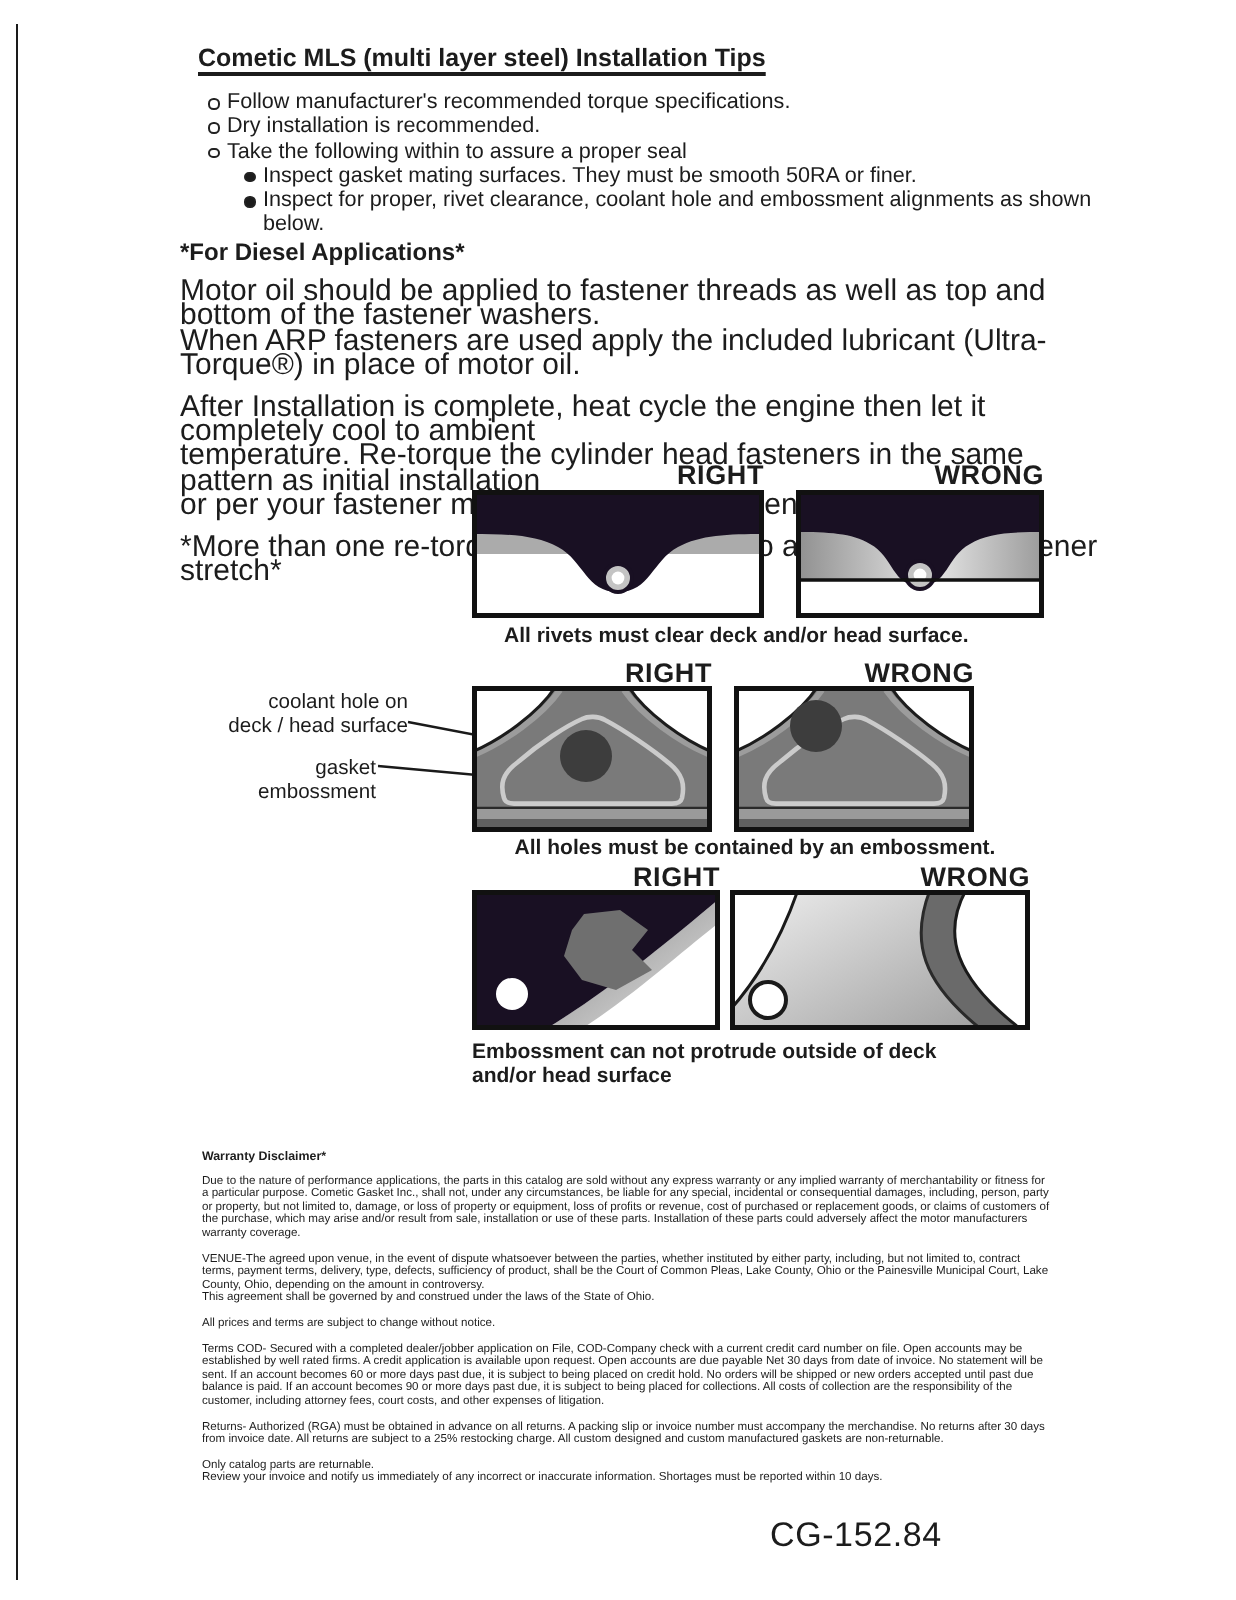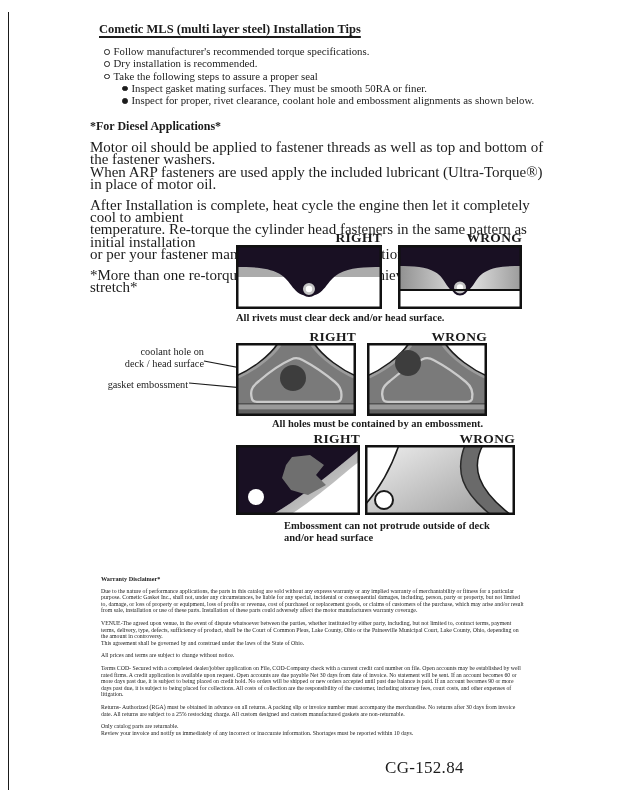--- a/index.html
+++ b/index.html
@@ -1,18 +1,18 @@
 <!DOCTYPE html>
 <html><head>
 <meta charset="utf-8">
 <style>
   html,body{margin:0;padding:0;background:#fff;}
   #page{
     position:relative;width:618px;height:800px;background:#ffffff;overflow:hidden;
-    font-family:Liberation Serif, serif;color:#1c1c1c;
+    font-family:Liberation Sans, sans-serif;color:#1c1c1c;
   }
   .abs{position:absolute;}
   .pre{white-space:pre-line;}
   
   #left-rule{left:8px;top:12px;width:1px;height:778px;background:#1a1a1a;}
   
   #doc-title{left:99px;top:22px;font-size:12.5px;font-weight:700;
     text-decoration:underline;text-underline-offset:3px;text-decoration-thickness:1.5px;}
   
   #tips{left:104px;top:45px;width:460px;font-size:10.8px;line-height:12.3px;}
@@ -49,21 +49,21 @@
     <div class="brow">
         <span class="mk"></span>
         <span>Follow manufacturer's recommended torque specifications.</span>
       </div>
     <div class="brow">
         <span class="mk"></span>
         <span>Dry installation is recommended.</span>
       </div>
     <div class="brow">
         <span class="mk"></span>
-        <span>Take the following steps to assure a proper seal</span>
+        <span>Take the following within to assure a proper seal</span>
       </div>
     <div class="brow sub">
         <span class="mk"></span>
         <span>Inspect gasket mating surfaces.  They must be smooth 50RA or finer.</span>
       </div>
     <div class="brow sub">
         <span class="mk"></span>
         <span>Inspect for proper, rivet clearance, coolant hole and embossment alignments as shown below.</span>
       </div>
   </div>
@@ -102,21 +102,21 @@
     <rect x="0" y="0" width="124" height="64" fill="#ffffff"></rect>
     <rect x="0" y="21" width="124" height="24" fill="url(#g1)"></rect>
     <rect x="0" y="45" width="124" height="19" fill="#ffffff"></rect>
     <path d="M0,0 H124 V21 C108,21 96,21.5 87,27 C75,33.5 76,48 62,48 C48,48 49,33.5 37,27 C28,21.5 16,21 0,21 Z" fill="#191023"></path>
     <circle cx="62" cy="42.5" r="7" fill="#c4c4c4" stroke="#191023" stroke-width="2"></circle>
     <circle cx="62" cy="42.5" r="3.2" fill="#ffffff"></circle>
     <line x1="0" y1="45" x2="124" y2="45" stroke="#111" stroke-width="1.8"></line>
     <rect x="1.25" y="1.25" width="121.5" height="61.5" fill="none" stroke="#111" stroke-width="2.5"></rect>
   </svg>
 
-  <div class="abs dcap" style="left:236px;top:312px;">All rivets must clear deck and/or head surface.</div>
+  <div class="abs dcap" style="left:252px;top:312px;">All rivets must clear deck and/or head surface.</div>
 
   <div class="abs dlabel" style="left:236px;top:329px;width:120px;">RIGHT</div>
   <div class="abs dlabel" style="left:367px;top:329px;width:120px;">WRONG</div>
 
   <div class="abs sidelabel" style="left:100px;top:379px;width:88px;">gasket embossment</div>
   <div class="abs sidelabel pre" style="left:100px;top:346px;width:104px;">coolant hole on
 deck / head surface</div>
 
   <svg class="abs" style="left:186px;top:350px;" width="120" height="50" viewBox="0 0 120 50">
     <line x1="18" y1="11" x2="107" y2="28" stroke="#1a1a1a" stroke-width="1.2"></line>
@@ -181,21 +181,21 @@
     <rect x="0" y="0" width="150" height="70" fill="#ffffff"></rect>
     <path d="M34,0 H100 C90,26 96,46 126,70 L0,70 L0,60 C16,42 27,20 34,0 Z" fill="url(#g3b)"></path>
     <path d="M34,0 C27,20 16,42 0,60" fill="none" stroke="#1a1a1a" stroke-width="1.5"></path>
     <path d="M100,0 C90,26 96,46 126,70 L146,70 C112,44 106,22 118,0 Z" fill="#6a6a6a"></path>
     <path d="M100,0 C90,26 96,46 126,70" fill="none" stroke="#2a2a2a" stroke-width="1.5"></path>
     <path d="M118,0 C106,22 112,44 146,70" fill="none" stroke="#1a1a1a" stroke-width="1.5"></path>
     <circle cx="19" cy="55" r="9" fill="#ffffff" stroke="#1a1a1a" stroke-width="2"></circle>
     <rect x="1.25" y="1.25" width="147.5" height="67.5" fill="none" stroke="#111" stroke-width="2.5"></rect>
   </svg>
 
-  <div class="abs dcap pre" style="left:236px;top:520px;width:270px;margin-left:48px;">Embossment can not protrude outside of deck
+  <div class="abs dcap pre" style="left:236px;top:520px;width:270px;">Embossment can not protrude outside of deck
 and/or head surface</div>
 
   <div id="legal" class="abs">
     <h3>Warranty Disclaimer*</h3>
     <p class="pre">Due to the nature of performance applications, the parts in this catalog are sold without any express warranty or any implied warranty of merchantability or fitness for a particular purpose.  Cometic Gasket Inc., shall not, under any circumstances, be liable for any special, incidental or consequential damages, including, person, party or property, but not limited to, damage, or loss of property or equipment, loss of profits or revenue, cost of purchased or replacement goods, or claims of customers of the purchase, which may arise and/or result from sale, installation or use of these parts.  Installation of these parts could adversely affect the motor manufacturers warranty coverage.</p>
     <p class="pre">VENUE-The agreed upon venue, in the event of dispute whatsoever between the parties, whether instituted by either party, including, but not limited to, contract terms, payment terms, delivery, type, defects, sufficiency of product, shall be the Court of Common Pleas, Lake County, Ohio or the Painesville Municipal Court, Lake County, Ohio, depending on the amount in controversy.
 This agreement shall be governed by and construed under the laws of the State of Ohio.</p>
     <p class="pre">All prices and terms are subject to change without notice.</p>
     <p class="pre">Terms COD- Secured with a completed dealer/jobber application on File, COD-Company check with a current credit card number on file.  Open accounts may be established by well rated firms.  A credit application is available upon request.  Open accounts are due payable Net 30 days from date of invoice.  No statement will be sent.  If an account becomes 60 or more days past due, it is subject to being placed on credit hold.  No orders will be shipped or new orders accepted until past due balance is paid.  If an account becomes 90 or more days past due, it is subject to being placed for collections.  All costs of collection are the responsibility of the customer, including attorney fees, court costs, and other expenses of litigation.</p>
     <p class="pre">Returns- Authorized (RGA) must be obtained in advance on all returns.  A packing slip or invoice number must accompany the merchandise.  No returns after 30 days from invoice date.  All returns are subject to a 25% restocking charge.  All custom designed and custom manufactured gaskets are non-returnable.</p>

